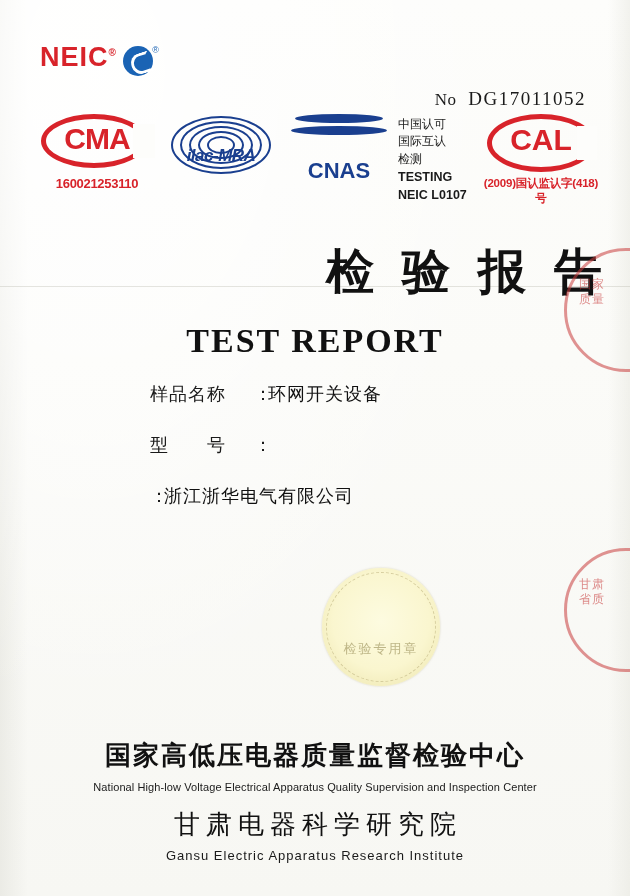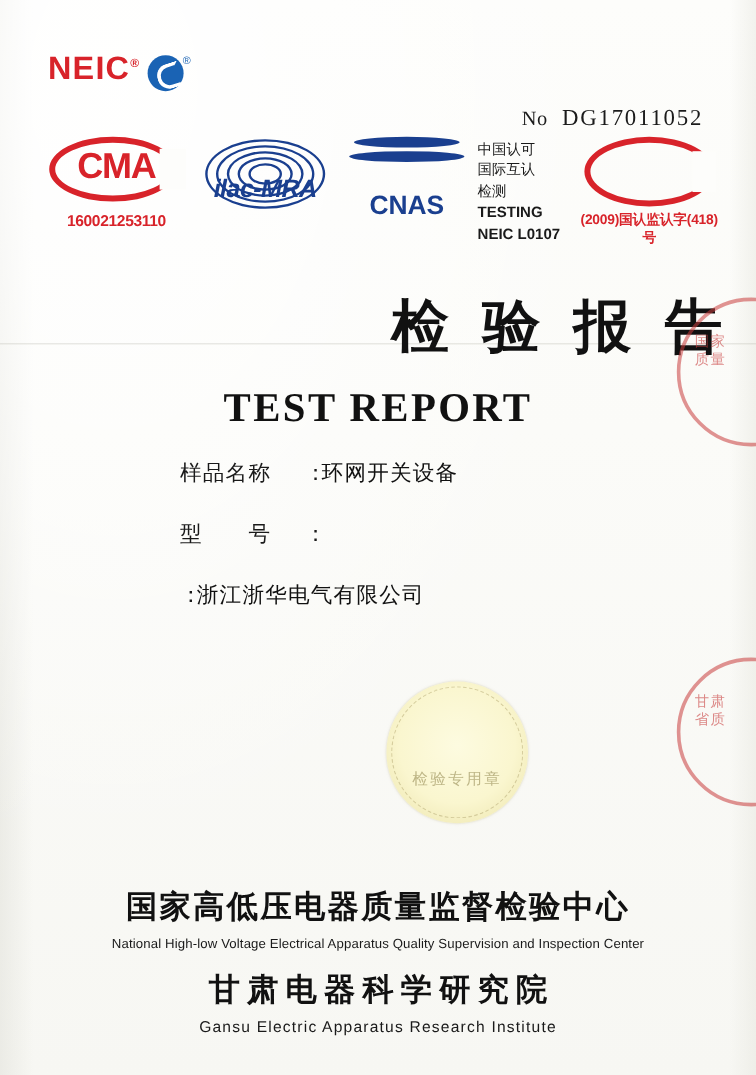--- a/index.html
+++ b/index.html
@@ -186,21 +186,21 @@
     border: 2px solid #1a3f8f;
     border-radius: 50%;
   }
   .ilac-label {
     position: absolute;
     left: 0; right: 0;
     top: 32px;
     font-family: "Liberation Sans", sans-serif;
     font-weight: bold;
     font-style: italic;
-    font-size: 21px;
+    font-size: 17px;
     color: #1a3f8f;
     letter-spacing: -0.5px;
   }
 
   
   .cnas {
     left: 268px;
     width: 110px;
     text-align: center;
   }
@@ -429,21 +429,21 @@
   }
   .f-en-1 {
     font-family: "Liberation Sans", sans-serif;
     font-size: 11px;
     letter-spacing: 0.1px;
     color: #1a1a1a;
     margin-top: 8px;
   }
   .f-cn-2 {
     font-family: "Liberation Serif", serif;
-    font-weight: bold;
+    font-weight: normal;
     font-size: 26px;
     letter-spacing: 6px;
     text-indent: 6px;
     color: #111111;
     margin-top: 14px;
   }
   .f-en-2 {
     font-family: "Liberation Sans", sans-serif;
     font-size: 13px;
     letter-spacing: 1px;
@@ -509,20 +509,21 @@
       <div>国际互认</div>
       <div>检测</div>
       <div class="en">TESTING</div>
       <div class="en">NEIC L0107</div>
     </div>
 
     <div class="mark cal">
       <div class="cal-ring">
         <div class="oval"></div>
         <div class="oval-cut"></div>
+        <div class="cal-text">CAL</div>
       </div>
       <div class="cal-num">(2009)国认监认字(418)号</div>
     </div>
 
   </div>
 
   <div class="title-cn">检验报告</div>
   <div class="title-en">TEST REPORT</div>
 
   <div class="fields">

